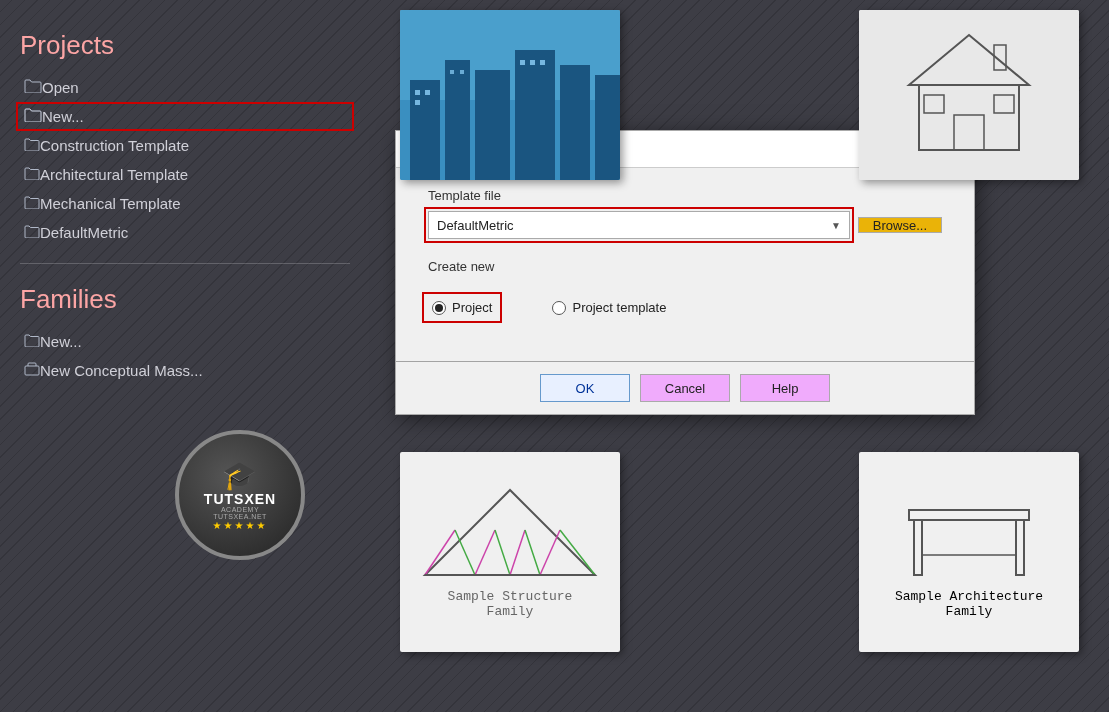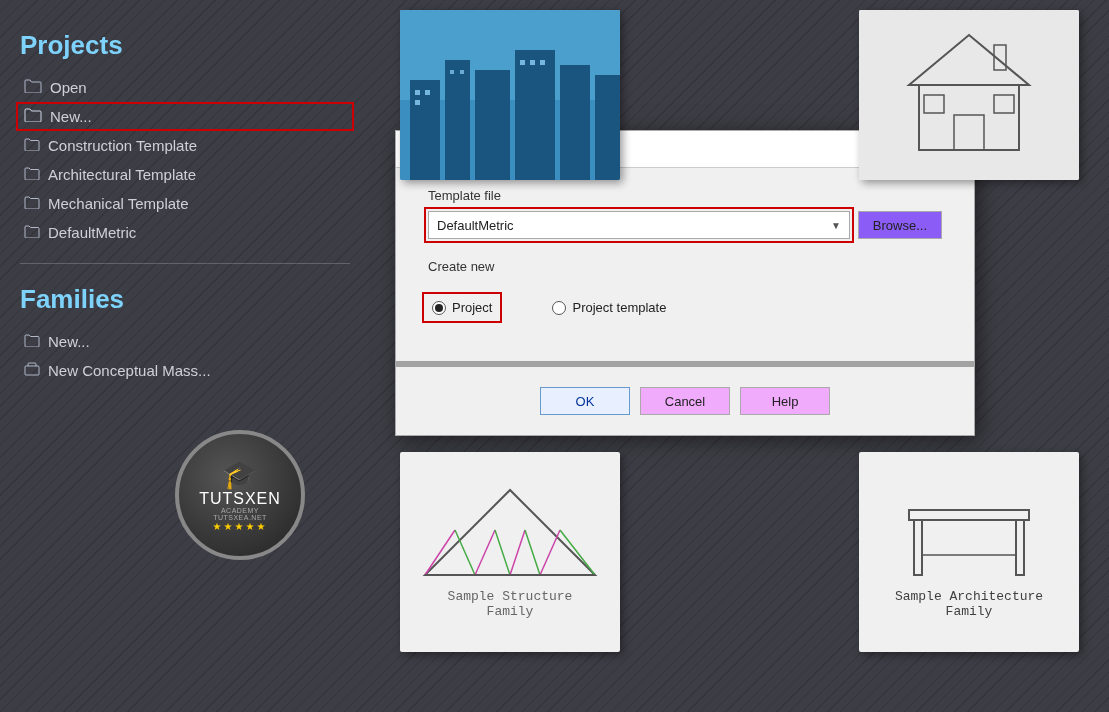--- a/index.html
+++ b/index.html
@@ -32,30 +32,29 @@
       position: absolute;
       left: 0;
       top: 0;
       width: 370px;
       height: 712px;
       padding: 30px 20px;
       z-index: 2;
     }
 
     .section-title {
-      color: #7dd3fc;
+      color: #fca5a5;
       font-size: 26px;
-      font-weight: 700;
+      font-weight: 400;
       margin-bottom: 16px;
     }
 
     .sidebar-item {
       display: flex;
       align-items: center;
-      gap: 8px;
       color: #d0d0d8;
       font-size: 15px;
       margin-bottom: 8px;
       cursor: pointer;
       padding: 2px 4px;
     }
 
     .divider {
       width: 100%;
       height: 1px;
@@ -207,23 +206,23 @@
       outline: 2px solid #cc0000;
       outline-offset: 2px;
     }
 
     .select-arrow {
       font-size: 10px;
       color: #555;
     }
 
     .browse-btn {
-      height: 28px;
+      height: 16px;
       padding: 0 14px;
-      background: #8b5cf6;
+      background: #eab308;
       border: 1px solid #aaa;
       font-size: 13px;
       color: #222;
       cursor: pointer;
     }
 
     .create-new-label {
       font-size: 13px;
       color: #333;
       margin-bottom: 24px;
@@ -265,22 +264,22 @@
 
     .radio-circle.filled::after {
       content: '';
       width: 8px;
       height: 8px;
       border-radius: 50%;
       background: #222;
     }
 
     .dialog-footer {
-      border-top: 6px solid #a3a3a3;
-      padding: 20px 24px;
+      border-top: 1px solid #a3a3a3;
+      padding: 12px 24px;
       display: flex;
       justify-content: center;
       gap: 10px;
     }
 
     .dialog-btn {
       width: 90px;
       height: 28px;
       background: #f0abfc;
       border: 1px solid #aaa;
@@ -326,22 +325,22 @@
     .logo-inner {
       text-align: center;
     }
 
     .logo-hat {
       font-size: 28px;
       color: #fff;
     }
 
     .logo-text-main {
-      font-size: 16px;
-      font-weight: 400;
+      font-size: 14px;
+      font-weight: 700;
       color: #fff;
       letter-spacing: 1px;
       line-height: 1;
     }
 
     .logo-text-sub {
       font-size: 7px;
       color: #aaa;
       letter-spacing: 0.5px;
     }
@@ -540,21 +539,21 @@
     <svg class="table-svg" viewBox="0 0 150 100">
       <rect x="0" y="0" width="150" height="100" fill="#f0f0f0"></rect>
 
       <rect x="15" y="25" width="120" height="10" fill="none" stroke="#555" stroke-width="2"></rect>
 
       <rect x="20" y="35" width="8" height="55" fill="none" stroke="#555" stroke-width="2"></rect>
       <rect x="122" y="35" width="8" height="55" fill="none" stroke="#555" stroke-width="2"></rect>
 
       <line x1="28" y1="70" x2="122" y2="70" stroke="#555" stroke-width="1.5"></line>
     </svg>
-    <div style="text-align:center; color:#404040; font-size:13px; margin-top:4px;">Sample Architecture<br>Family</div>
+    <div style="text-align:center; color:#000000; font-size:13px; margin-top:4px;">Sample Architecture<br>Family</div>
   </div>
 </div>
 
 <div class="dialog">
 
   <div class="dialog-titlebar">
     <span class="dialog-title">New Project</span>
     <button class="dialog-close">×</button>
   </div>
 

